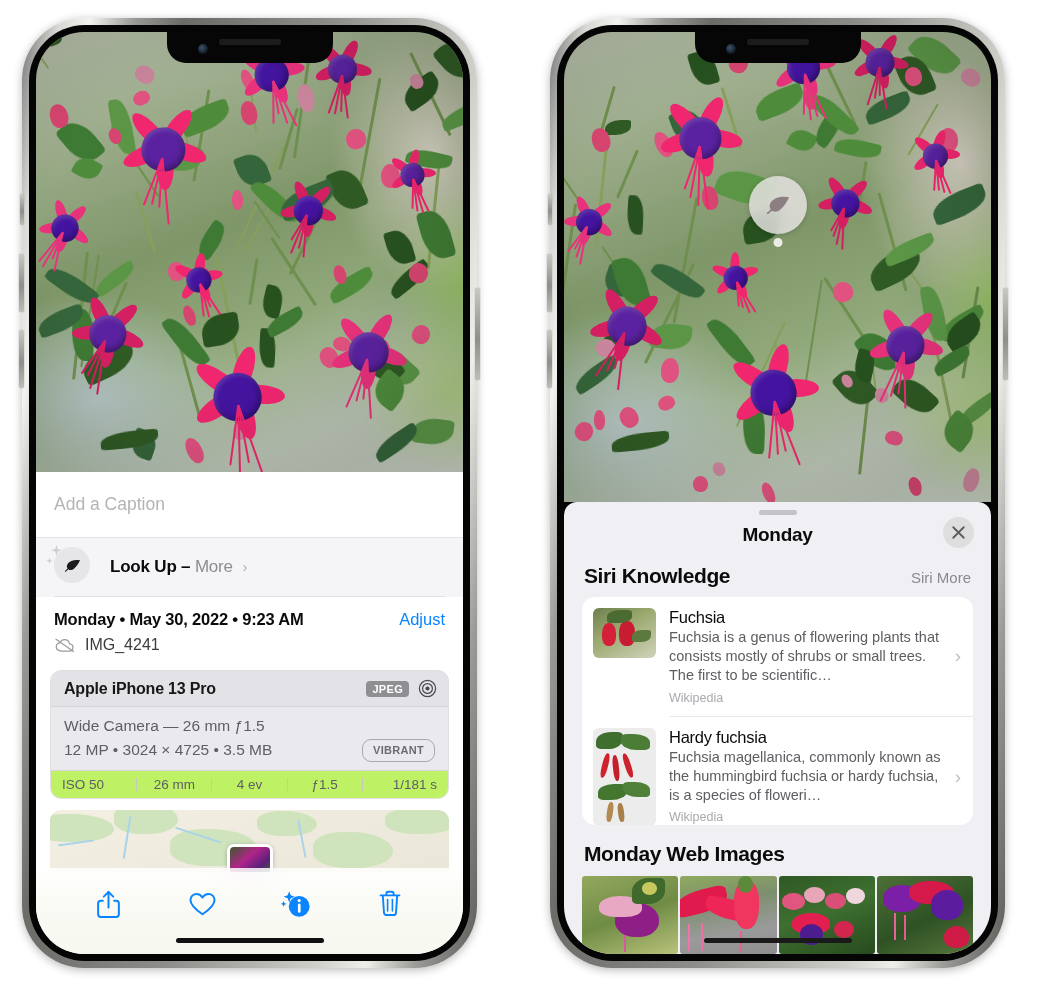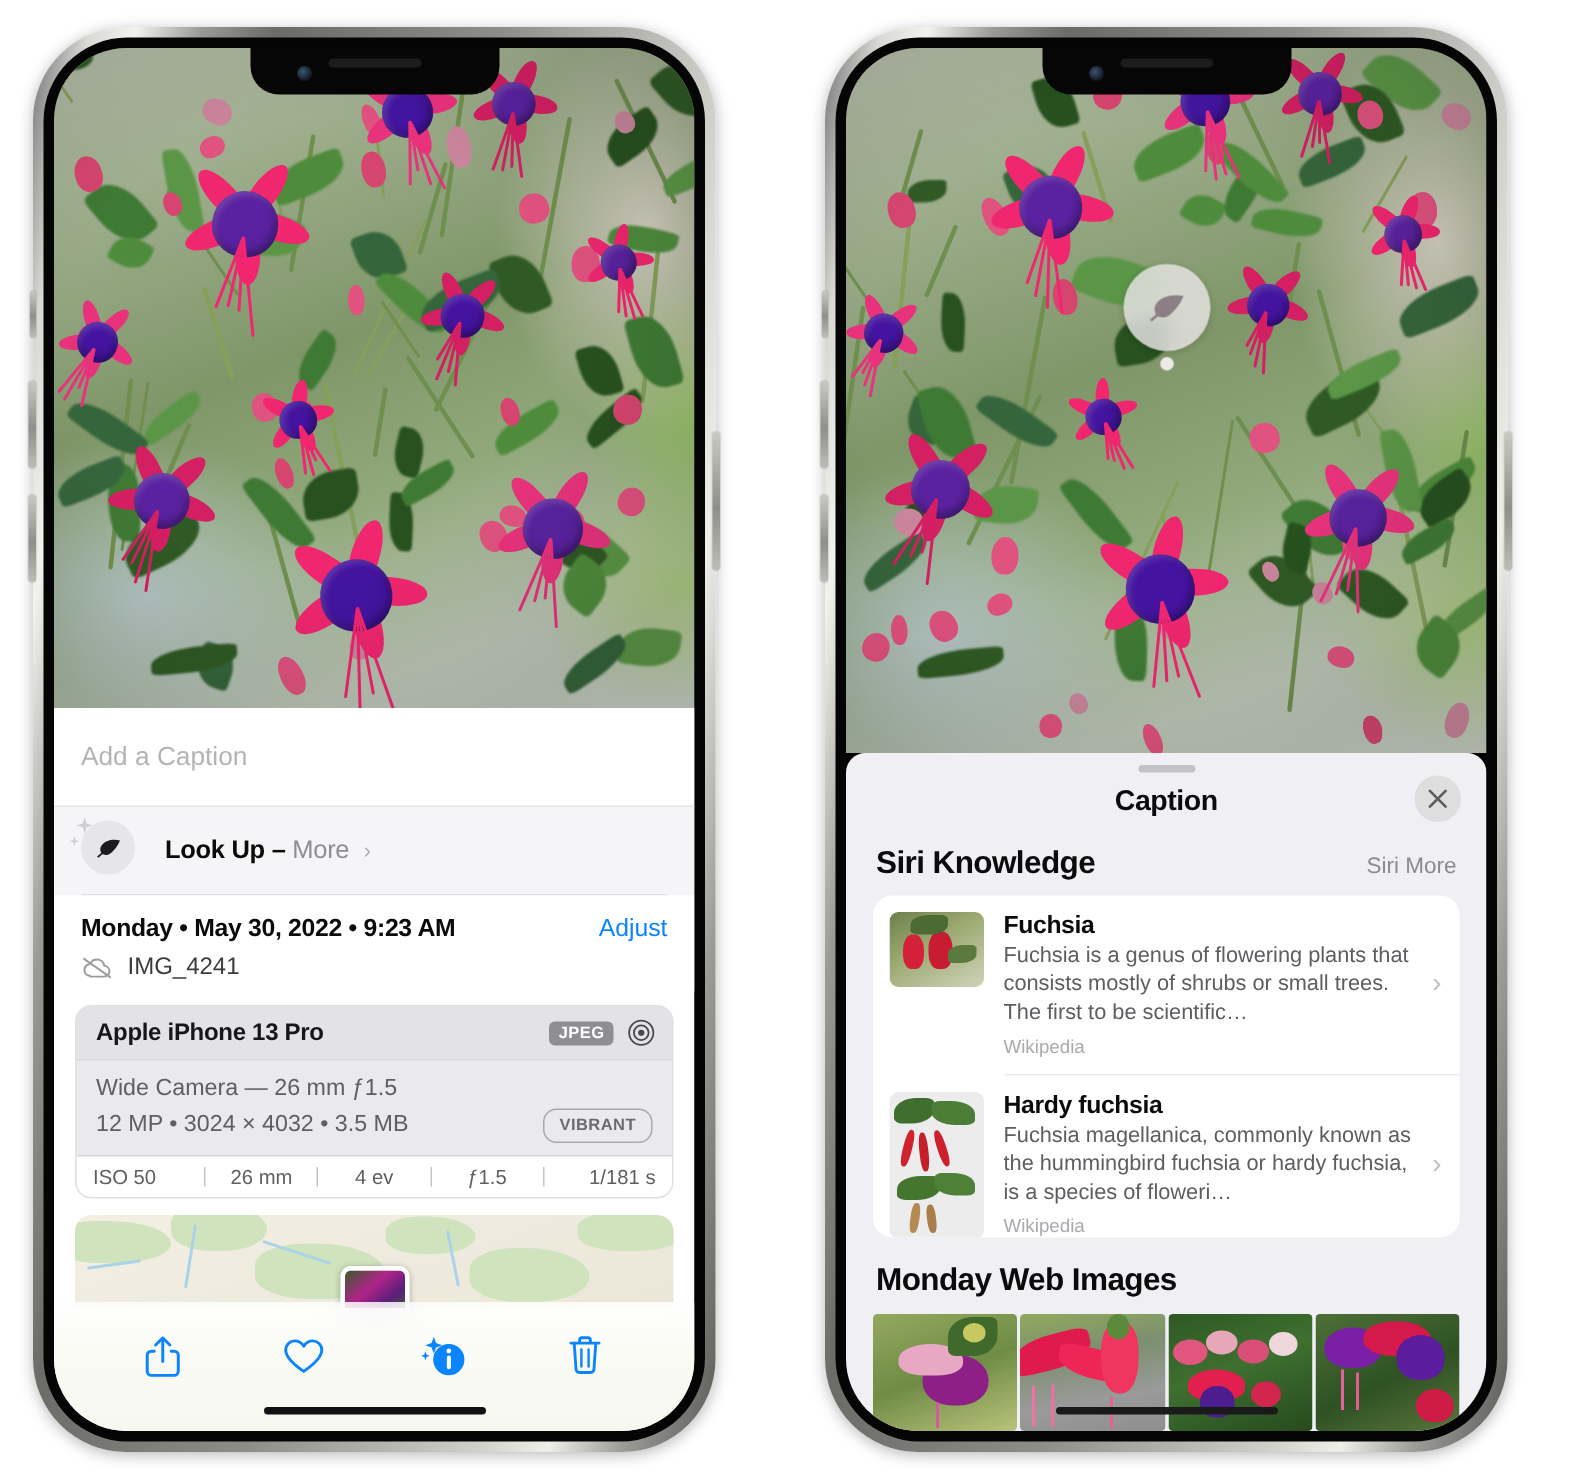--- a/index.html
+++ b/index.html
@@ -153,21 +153,21 @@
     padding: 2px 6px; border-radius: 4px; letter-spacing: .3px;
   }
   .cam-body { padding: 7px 13px 8px; background: #eaeaee; }
   .cam-line { font-size: 15.5px; color: #5e5e63; line-height: 1.55; }
   .cam-line2 { display: flex; align-items: center; justify-content: space-between; }
   .tag-vibrant {
     border: 1px solid #a8a8ad; color: #6b6b70; font-size: 11px; font-weight: 600;
     padding: 2px 10px; border-radius: 9px; letter-spacing: .3px;
   }
   .cam-exif {
-    display: flex; align-items: center; background: #ffffff;
+    display: flex; align-items: center; background: #bef264;
     border-top: 1px solid #d6d6da; padding: 6px 11px;
   }
   .cam-exif .cell { flex: 1; text-align: center; font-size: 13.5px; color: #5e5e63; }
   .cam-exif .cell:first-child { text-align: left; }
   .cam-exif .cell:last-child  { text-align: right; }
   .cam-exif .divider { width: 1px; height: 13px; background: #c4c4c9; }
 
   .map-card {
     margin: 11px 14px 0; height: 62px; border-radius: 11px 11px 0 0; overflow: hidden;
     position: relative;
@@ -216,21 +216,21 @@
     padding: 4px 20px 9px;
   }
   .sec-title { font-size: 21px; font-weight: 700; color: #0b0b0c; letter-spacing: -.4px; }
   .show-more { font-size: 15px; color: #8a8a8f; }
 
   .kn-card { margin: 0 18px; background: #fff; border-radius: 13px; overflow: hidden; }
   .kn-row { display: flex; align-items: flex-start; padding: 11px 12px 11px 11px; position: relative; }
   .kn-thumb { width: 63px; height: 50px; border-radius: 6px; overflow: hidden; flex: none; position: relative; }
   .kn-thumb.tall { height: 98px; }
   .kn-body { flex: 1; padding: 0 8px 0 13px; min-width: 0; }
-  .kn-title { font-size: 16.5px; font-weight: 700; color: #0b0b0c; letter-spacing: -.25px; margin-bottom: 1px; }
+  .kn-title { font-size: 16.5px; font-weight: 400; color: #0b0b0c; letter-spacing: -.25px; margin-bottom: 1px; }
   .kn-desc { font-size: 14.5px; color: #5d5d62; line-height: 1.33; }
   .kn-src { font-size: 12.5px; color: #a9a9ae; margin-top: 5px; }
   .kn-chev { align-self: center; color: #c0c0c5; font-size: 19px; font-weight: 300; padding-left: 2px; }
   .kn-sep { height: 1px; background: #e7e7ea; margin-left: 88px; }
 
   .web-grid { display: flex; margin-top: 4px; padding: 0 18px; gap: 2px; }
   .web-cell { flex: 1; height: 78px; border-radius: 3px; overflow: hidden; position: relative; }
 </style>
 </head>
 <body>
@@ -513,21 +513,21 @@
               <svg width="19" height="19" viewBox="0 0 24 24">
                 <circle cx="12" cy="12" r="10.2" fill="none" stroke="#48484c" stroke-width="1.5"></circle>
                 <circle cx="12" cy="12" r="6.2" fill="none" stroke="#48484c" stroke-width="1.5"></circle>
                 <circle cx="12" cy="12" r="2.6" fill="#48484c"></circle>
               </svg>
             </div>
           </div>
           <div class="cam-body">
             <div class="cam-line">Wide Camera — 26 mm ƒ1.5</div>
             <div class="cam-line cam-line2">
-              <span>12 MP • 3024 × 4032 • 3.5 MB</span>
+              <span>12 MP • 3024 × 4725 • 3.5 MB</span>
               <span class="tag-vibrant">VIBRANT</span>
             </div>
           </div>
           <div class="cam-exif">
             <span class="cell">ISO 50</span>
             <span class="divider"></span>
             <span class="cell">26 mm</span>
             <span class="divider"></span>
             <span class="cell">4 ev</span>
             <span class="divider"></span>
@@ -817,21 +817,21 @@
             <div class="stam" style="height: 33.5988px; background: rgb(240, 38, 111); transform: translateX(-50%) rotate(-4.5deg);"></div>
             <div class="stam" style="height: 27.1417px; background: rgb(240, 38, 111); transform: translateX(-50%) rotate(4.5deg);"></div>
             <div class="stam" style="height: 25.11px; background: rgb(240, 38, 111); transform: translateX(-50%) rotate(13.5deg);"></div>
           </div>
           <div style="position: absolute; inset: 0px; pointer-events: none; background: radial-gradient(70% 62% at 40% 45%, rgba(0, 0, 0, 0) 55%, rgba(0, 0, 0, 0.12) 100%);"></div>
         </div>
 
       <div class="sheet-right" style="height:452px">
         <div class="grabber"></div>
         <div class="res-head">
-          <span class="res-title">Caption</span>
+          <span class="res-title">Monday</span>
           <div class="res-close">
             <svg width="15" height="15" viewBox="0 0 16 16">
               <path d="M2.4 2.4 L13.6 13.6 M13.6 2.4 L2.4 13.6" stroke="#5c5c61" stroke-width="1.9" stroke-linecap="round"></path>
             </svg>
           </div>
         </div>
 
         <div class="sec-head">
           <span class="sec-title">Siri Knowledge</span>
           <span class="show-more">Siri More</span>

